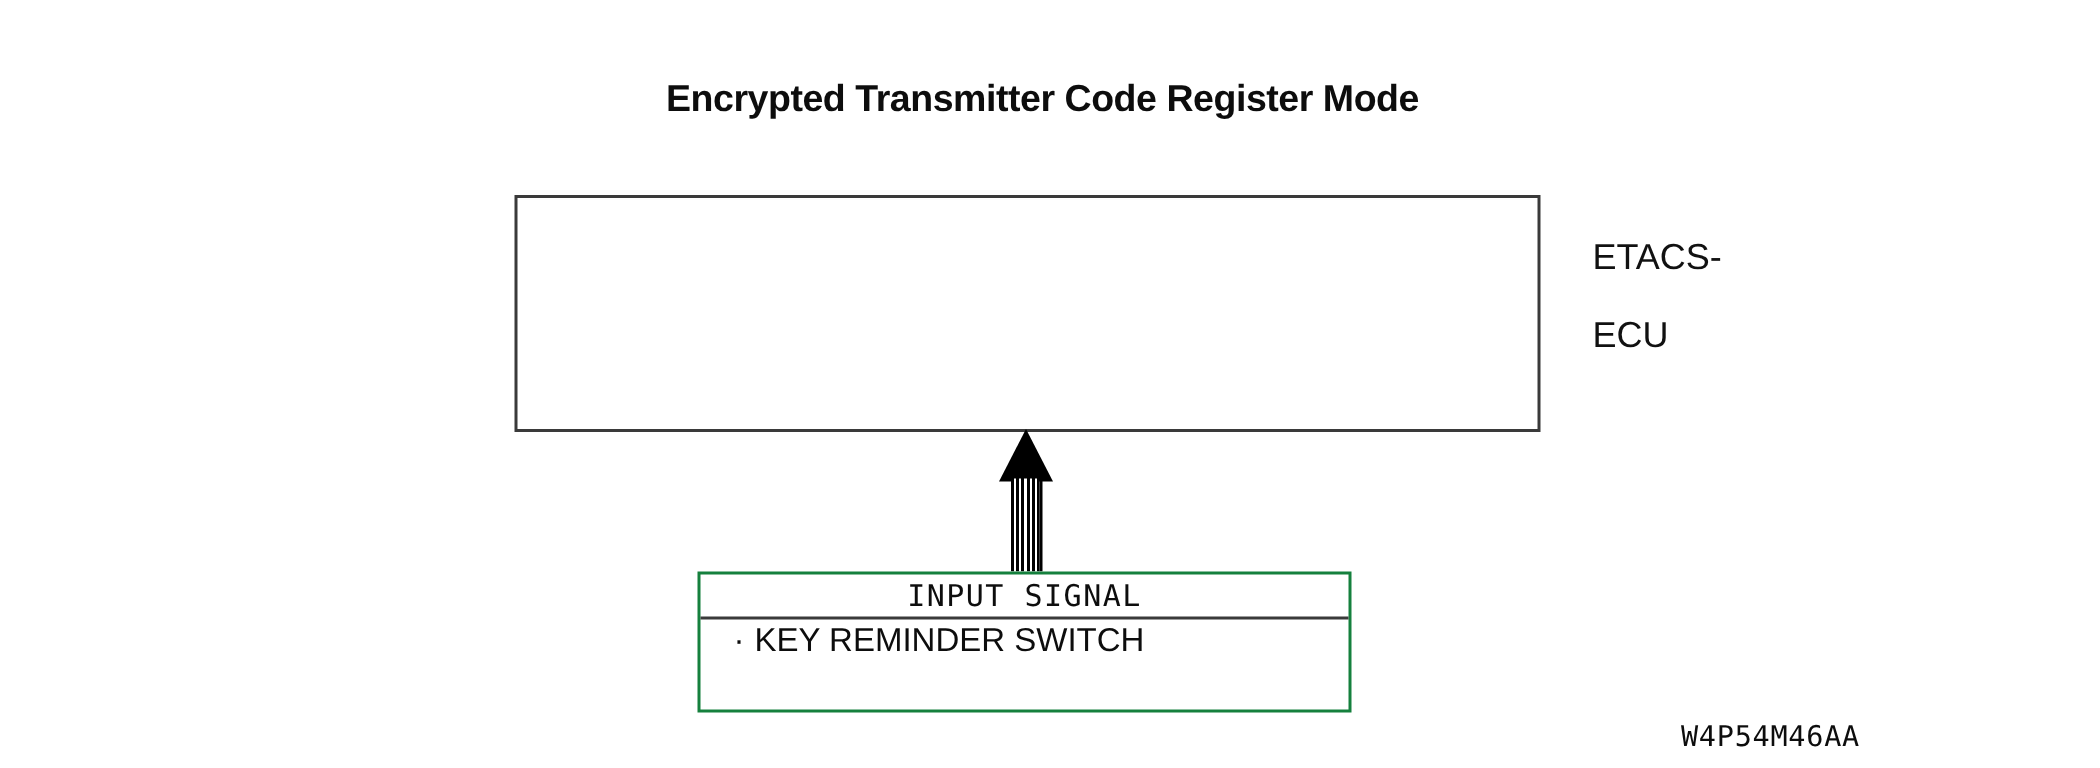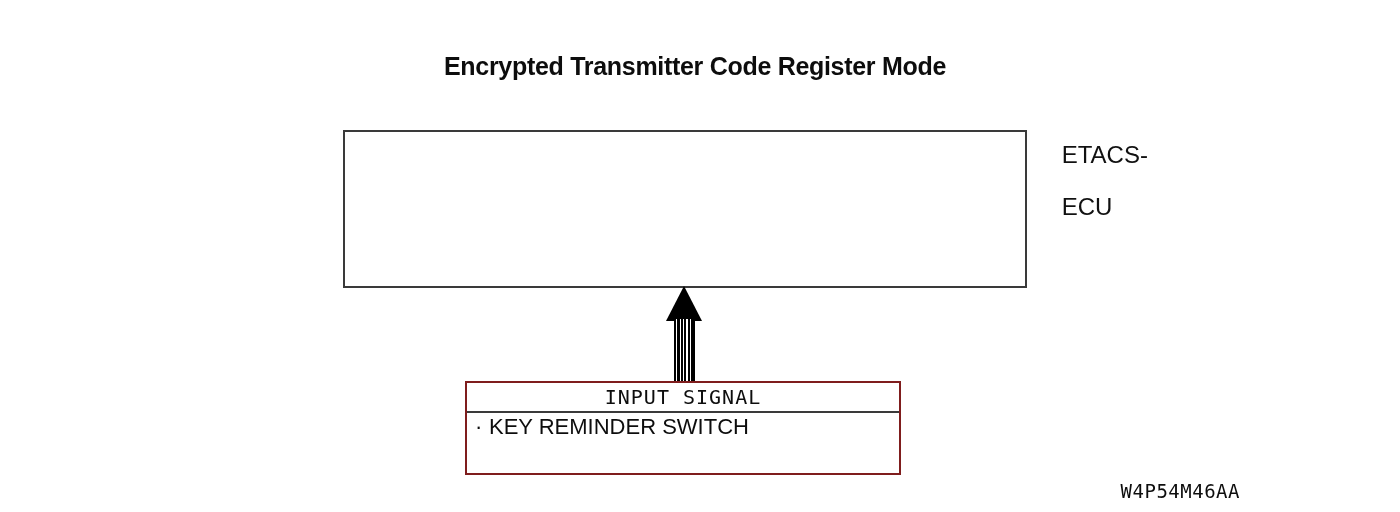--- a/index.html
+++ b/index.html
@@ -33,21 +33,21 @@
     top: 130px;
     width: 684px;
     height: 158px;
     box-sizing: border-box;
     border: 2px solid #3a3a3a;
     background: #ffffff;
   }
   .ecu-label {
     position: absolute;
     left: 1035px;
-    top: 116px;
+    top: 133px;
     font-size: 24px;
     line-height: 26px;
     color: #111111;
     white-space: pre;
   }
   .arrow-head {
     position: absolute;
     left: 666px;
     top: 286px;
     width: 0;
@@ -66,37 +66,37 @@
     border-right: 2px solid #000000;
     box-sizing: border-box;
   }
   .input-box {
     position: absolute;
     left: 465px;
     top: 381px;
     width: 436px;
     height: 94px;
     box-sizing: border-box;
-    border: 2px solid #7f1d1d;
+    border: 2px solid #15803d;
     background: #ffffff;
   }
   .input-box-header {
     box-sizing: border-box;
     height: 30px;
     border-bottom: 2px solid #3a3a3a;
     display: flex;
     align-items: center;
     justify-content: center;
     font-family: "DejaVu Sans Mono", monospace;
     font-size: 20px;
     letter-spacing: 1px;
     color: #0d0d0d;
   }
   .input-box-body {
-    padding: 2px 4px 0 8px;
+    padding: 2px 4px 0 22px;
     font-size: 22px;
     line-height: 23px;
     color: #0d0d0d;
   }
   .signal-item {
     white-space: nowrap;
   }
   .signal-item .bullet {
     display: inline-block;
     width: 14px;

